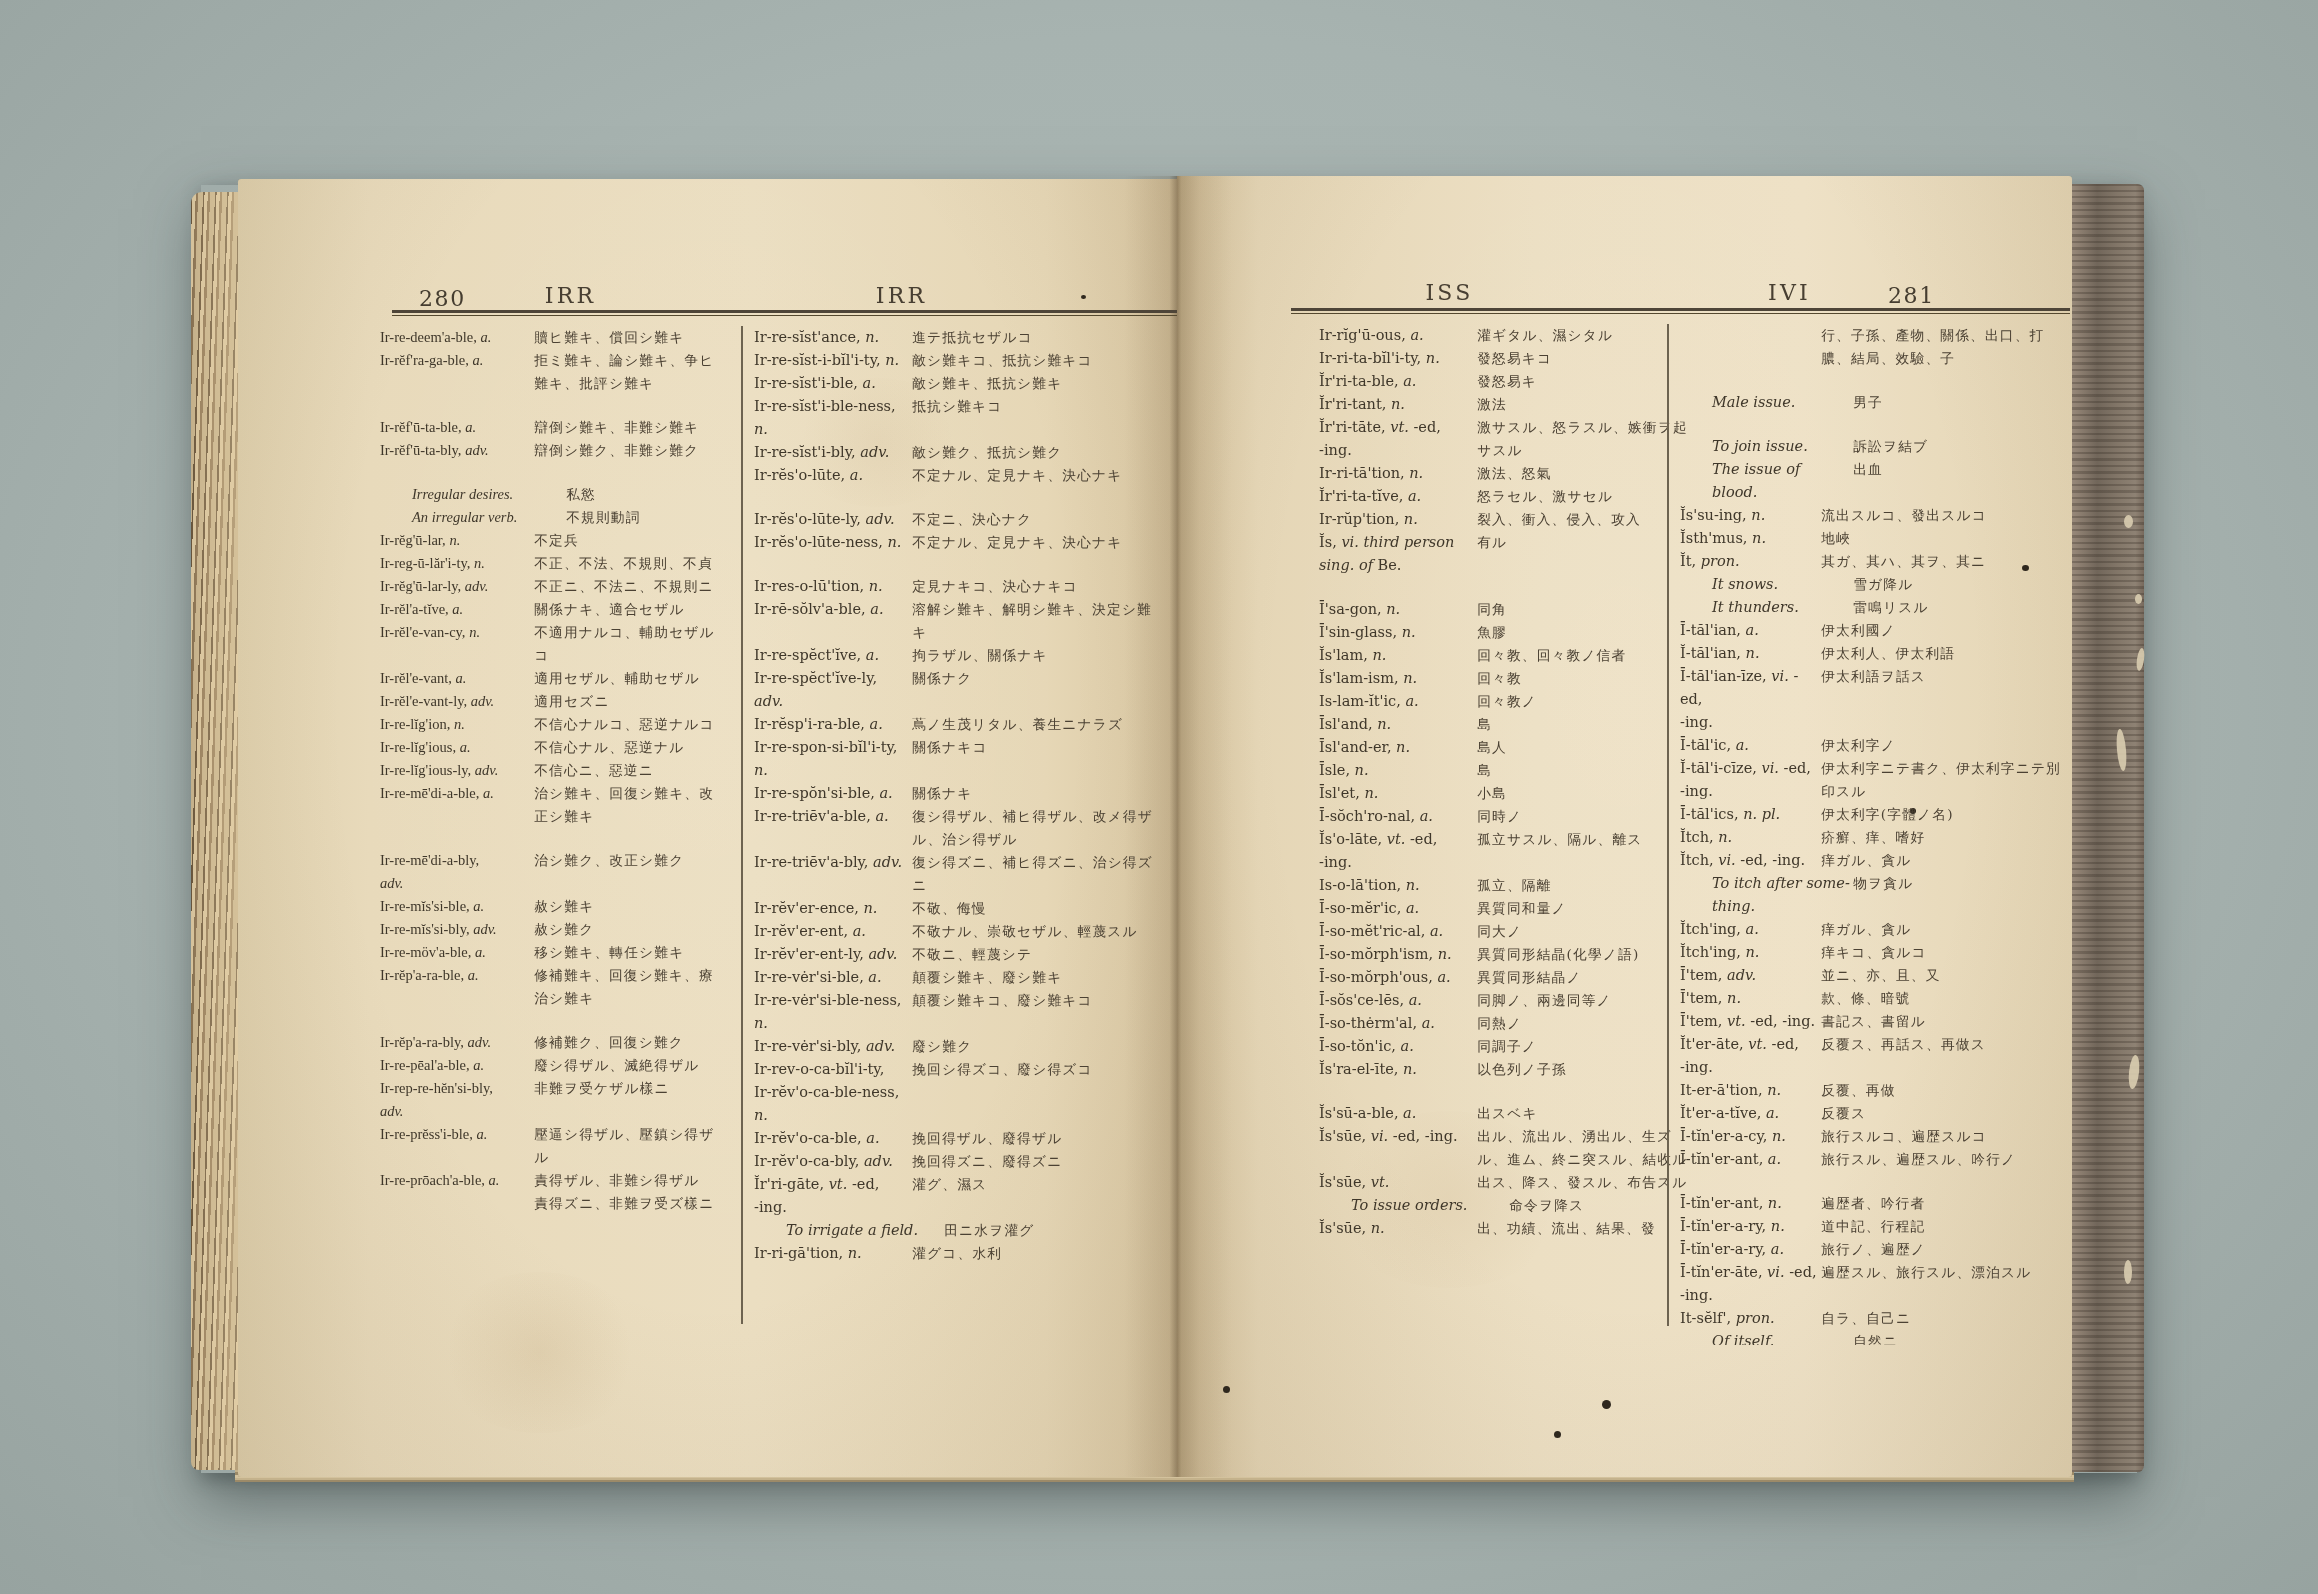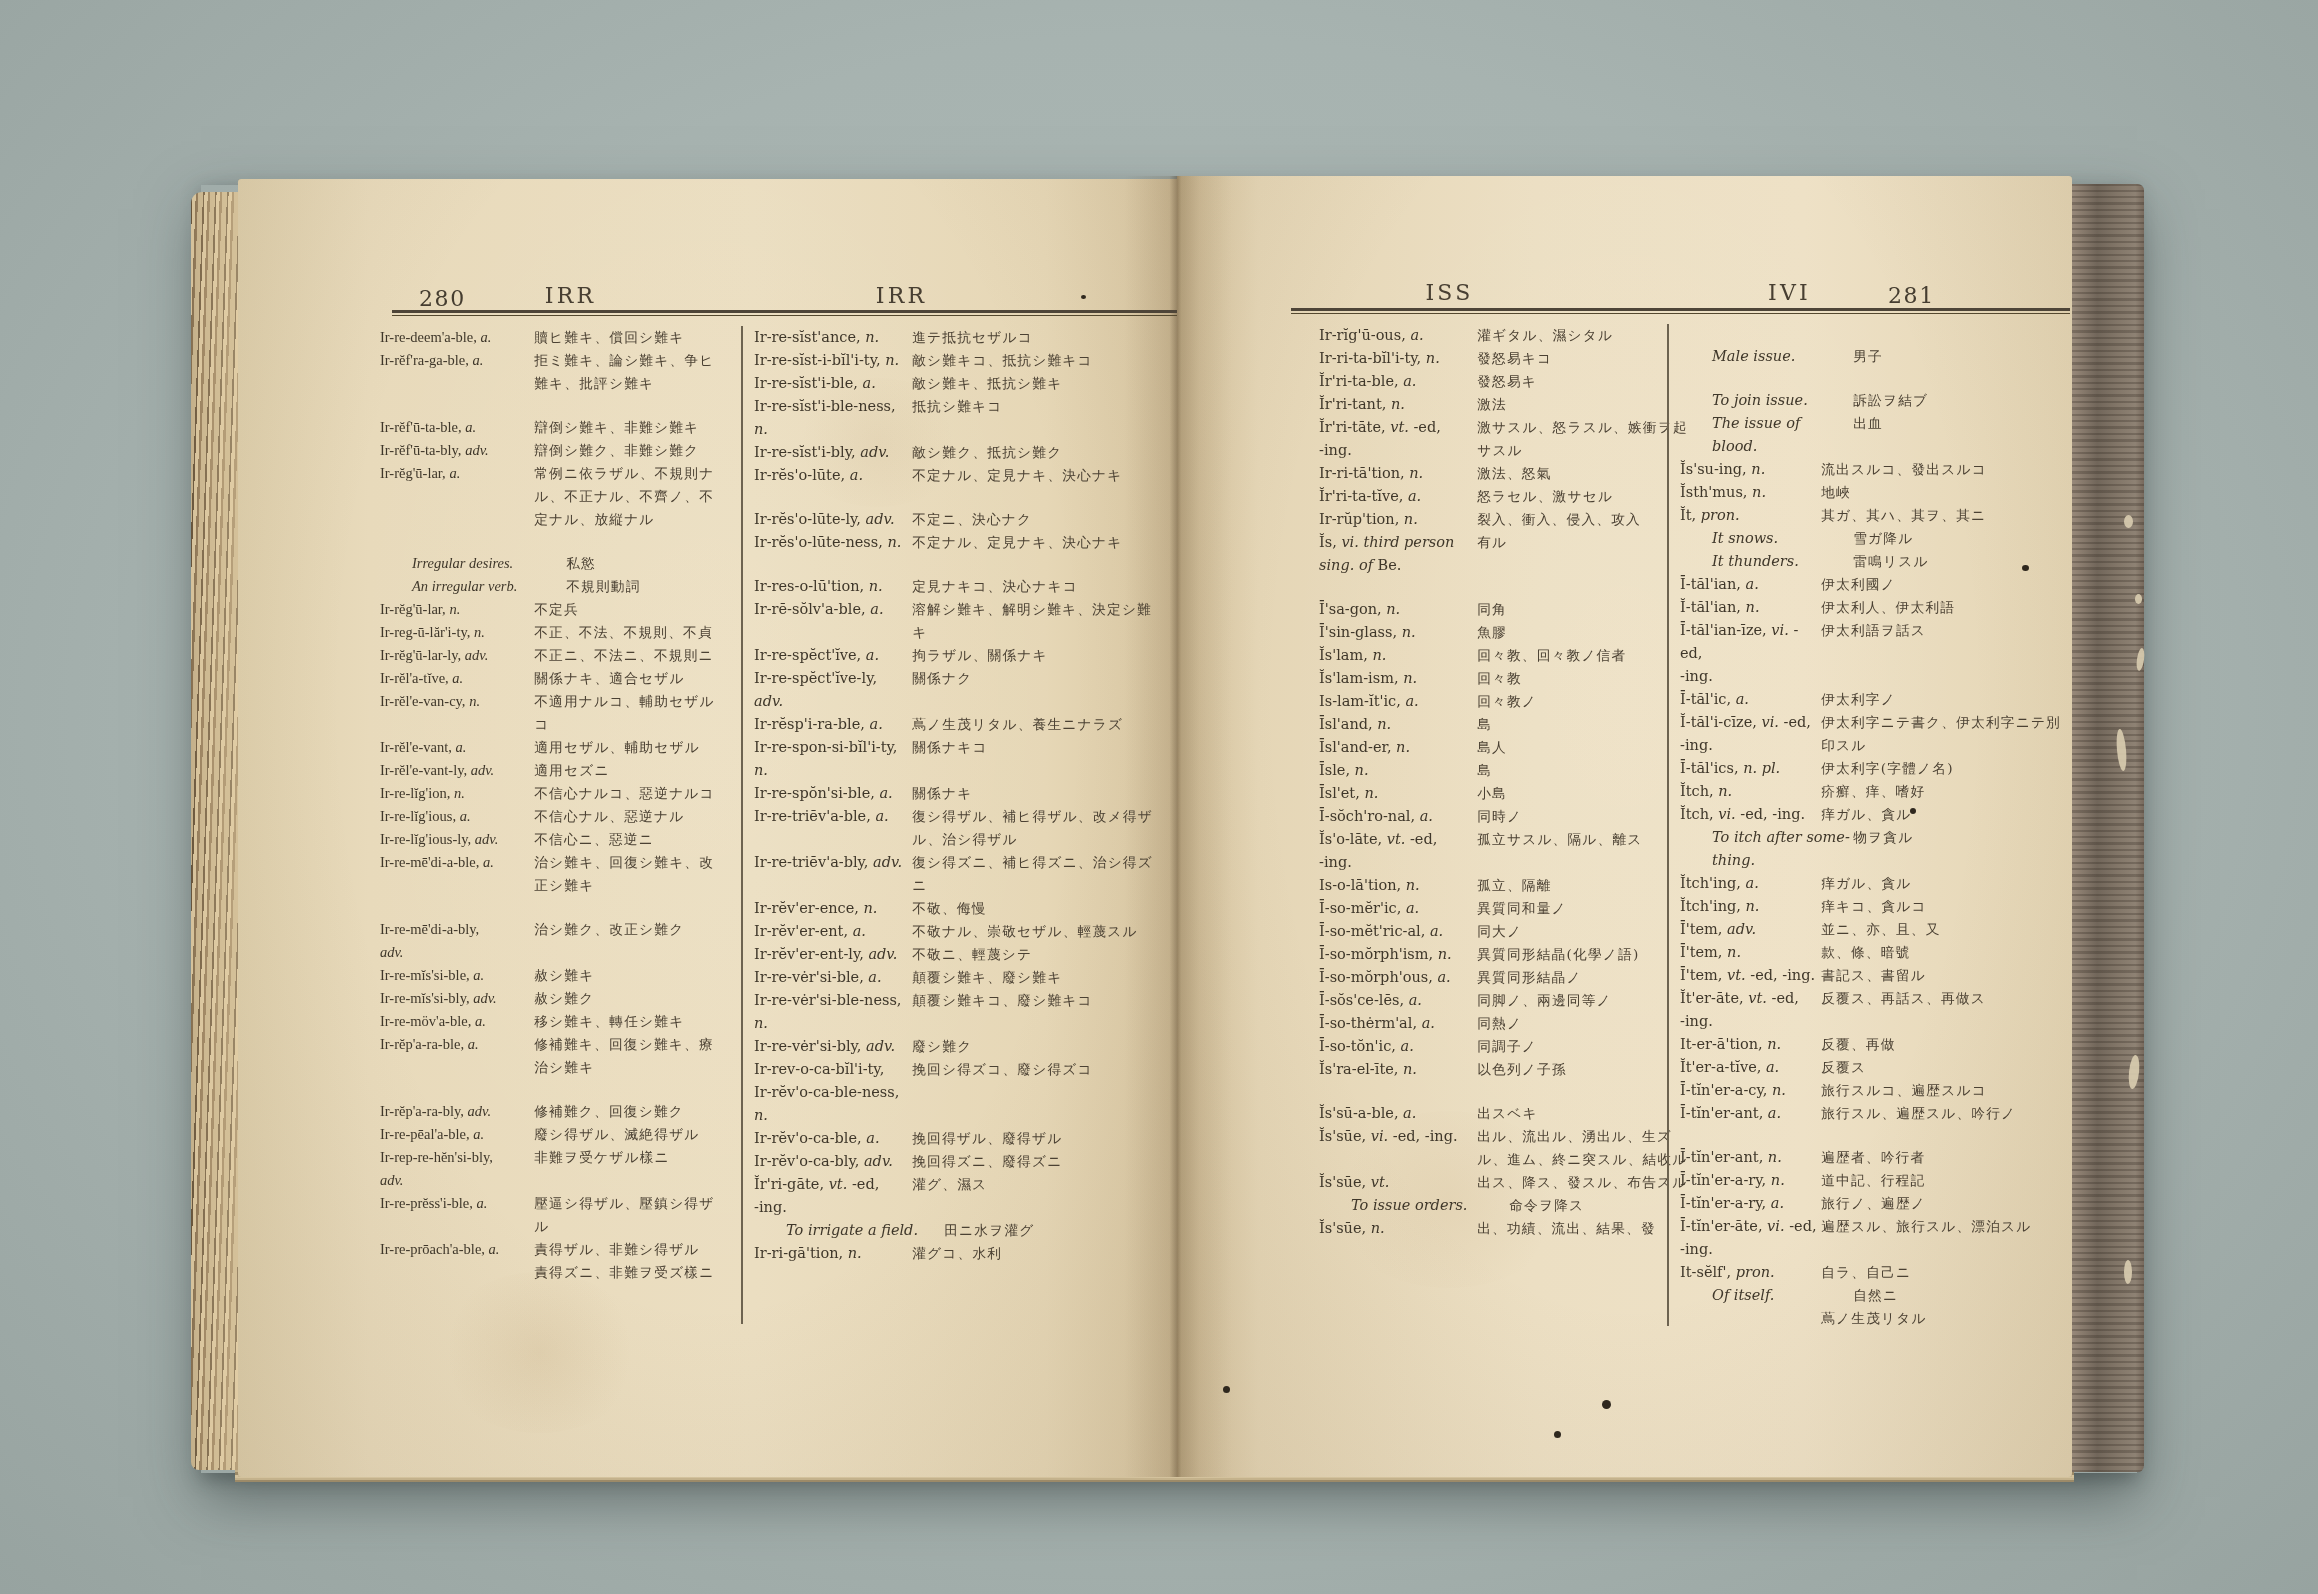--- a/index.html
+++ b/index.html
@@ -106,24 +106,20 @@
         <span class="gl">拒ミ難キ、論シ難キ、争ヒ難キ、批評シ難キ</span>
       </div>
       <div class="entry sp">
         <span class="en"><span>Ir-rĕf'ū-ta-ble, </span><i>a.</i></span>
         <span class="gl">辯倒シ難キ、非難シ難キ</span>
       </div>
       <div class="entry">
         <span class="en"><span>Ir-rĕf'ū-ta-bly, </span><i>adv.</i></span>
         <span class="gl">辯倒シ難ク、非難シ難ク</span>
       </div>
-      <div class="entry">
-        <span class="en"><span>Ir-rĕg'ū-lar, </span><i>a.</i></span>
-        <span class="gl">常例ニ依ラザル、不規則ナル、不正ナル、不齊ノ、不定ナル、放縦ナル</span>
-      </div>
       <div class="entry ex sp">
         <span class="en"><span>Irregular desires.</span></span>
         <span class="gl">私慾</span>
       </div>
       <div class="entry ex">
         <span class="en"><span>An irregular verb.</span></span>
         <span class="gl">不規則動詞</span>
       </div>
       <div class="entry">
         <span class="en"><span>Ir-rĕg'ū-lar, </span><i>n.</i></span>
@@ -467,20 +463,24 @@
         <span class="en"><span>To issue orders.</span></span>
         <span class="gl">命令ヲ降ス</span>
       </div>
       <div class="entry">
         <span class="en"><span>Ĭs'sūe, </span><i>n.</i></span>
         <span class="gl">出、功績、流出、結果、發</span>
       </div>
     </div>
   <div class="coldiv" style="left:1667px;top:324px;height:1002px;"></div>
   <div class="col" style="left:1680px;top:324px;width:385px;height:1021px;--enw:138px;">
+      <div class="entry">
+        <span class="en"></span>
+        <span class="gl">行、子孫、產物、關係、出口、打膿、結局、效驗、子</span>
+      </div>
       <div class="entry ex sp">
         <span class="en"><span>Male issue.</span></span>
         <span class="gl">男子</span>
       </div>
       <div class="entry ex sp">
         <span class="en"><span>To join issue.</span></span>
         <span class="gl">訴訟ヲ結ブ</span>
       </div>
       <div class="entry ex">
         <span class="en"><span>The issue of blood.</span></span>

